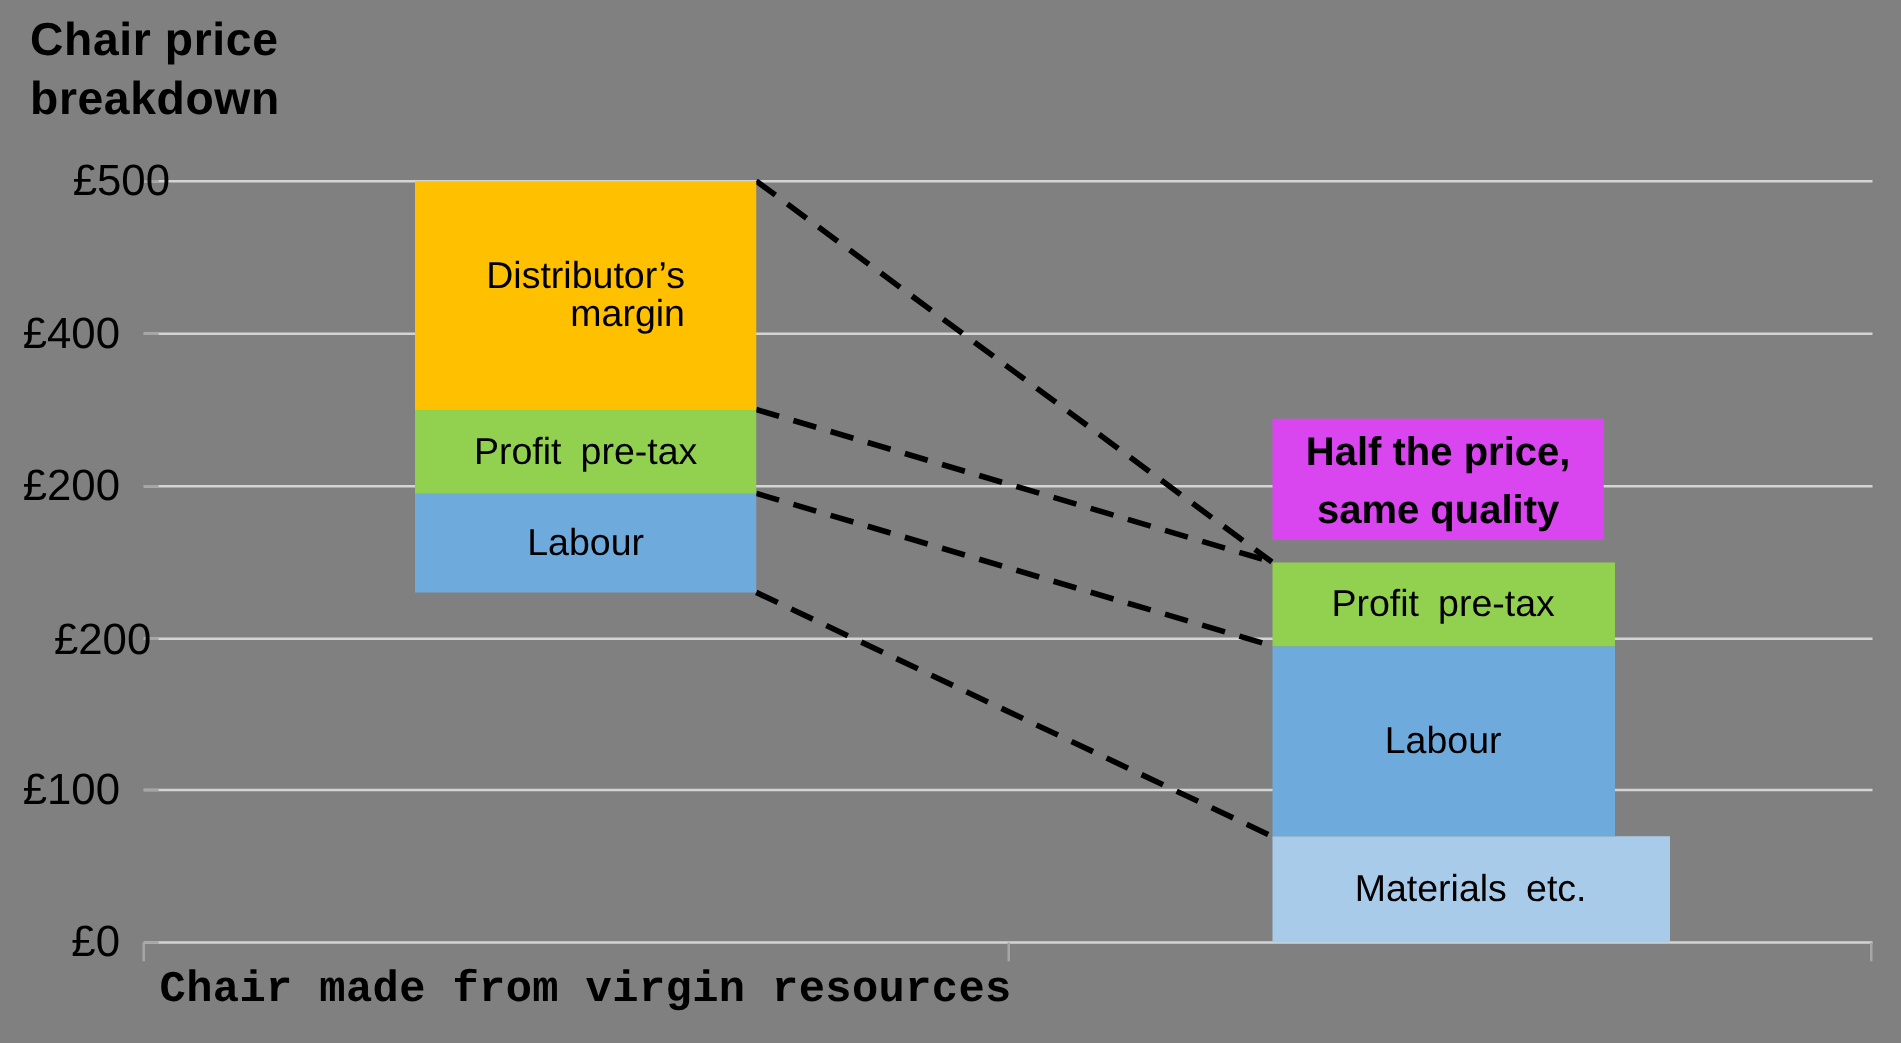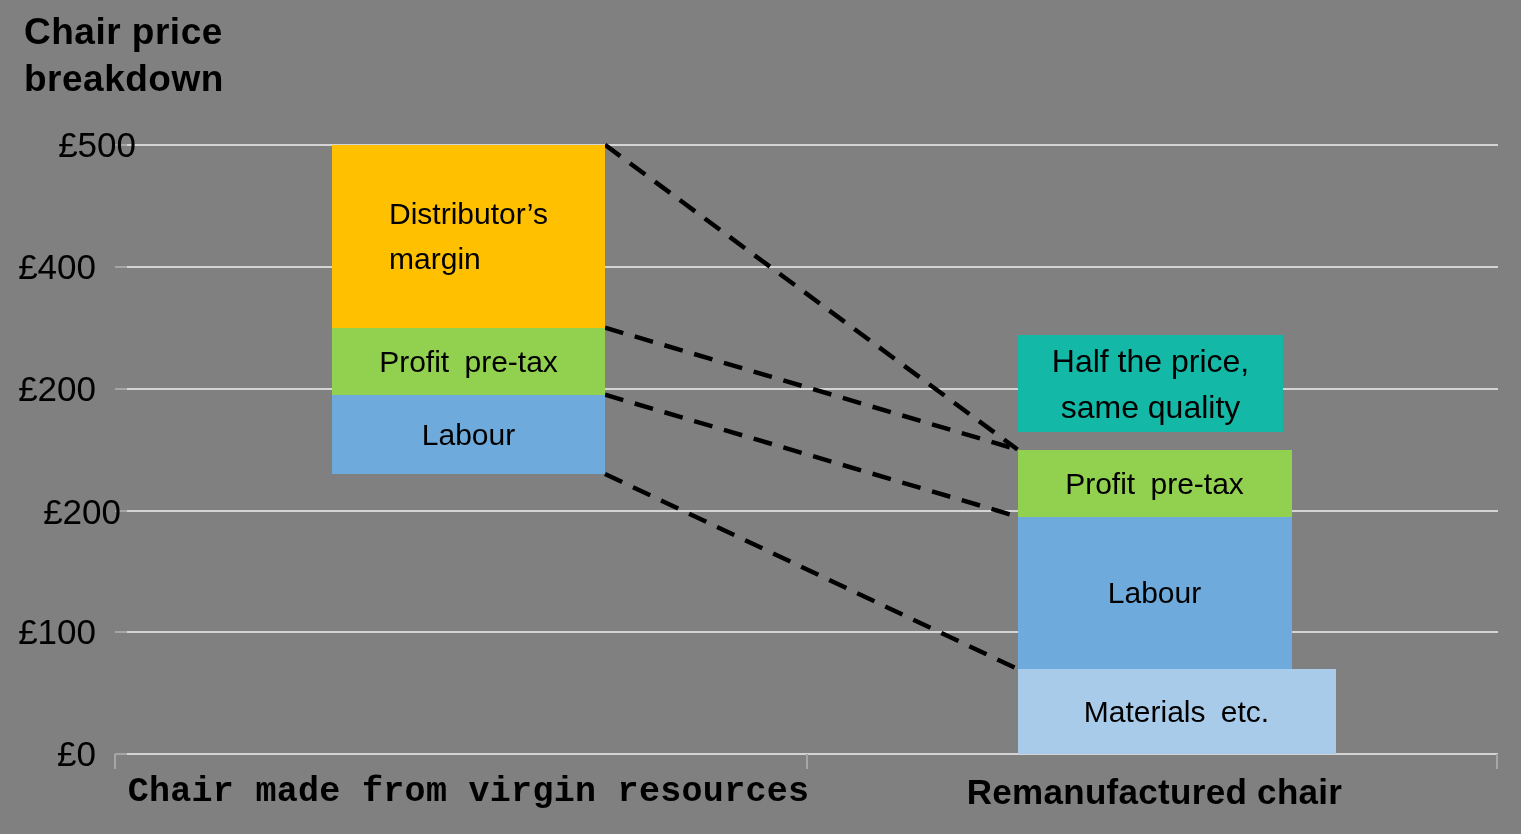--- a/index.html
+++ b/index.html
@@ -15,32 +15,32 @@
   }
   .gridline{position:absolute;height:2px;}
   .gridtick{position:absolute;height:2px;width:12px;}
   .cattick{position:absolute;width:2px;height:15px;}
   .ylab{
     position:absolute;left:0;width:96px;text-align:right;
     font-size:35px;line-height:44px;height:44px;
   }
   .seg{position:absolute;display:flex;align-items:center;justify-content:center;}
   .seg-label{
-    font-size:30px;line-height:45px;text-align:left;
+    font-size:30px;line-height:31px;text-align:right;
     white-space:pre-line;word-spacing:7px;
   }
   .xlab{
     position:absolute;transform:translateX(-50%);
     font-size:35px;font-weight:bold;white-space:nowrap;letter-spacing:0.3px;
   }
   .connectors{position:absolute;left:0;top:0;}
   .annotation{
     position:absolute;left:1018px;top:335px;width:265px;height:97px;
-    background:#14b8a6;display:flex;align-items:center;justify-content:center;
-    text-align:center;font-size:32px;line-height:46px;font-weight:normal;
+    background:#d946ef;display:flex;align-items:center;justify-content:center;
+    text-align:center;font-size:32px;line-height:46px;font-weight:bold;
     white-space:pre-line;z-index:5;
   }
 </style>
 </head>
 <body>
 
 <div class="stage" id="stage">
   <h1 class="title">Chair price
 breakdown</h1>
   <div class="annotation">Half the price,
@@ -85,14 +85,13 @@
     <div class="xlab" style="left: 468.5px; top: 772px; font-family: Liberation Mono, monospace;">Chair made from virgin resources</div>
     <div class="seg" style="left: 1017.5px; top: 668.97px; width: 318px; height: 85.33px; background: rgb(169, 203, 234);">
       <div class="seg-label">Materials etc.</div>
     </div>
     <div class="seg" style="left: 1017.5px; top: 516.595px; width: 274px; height: 152.375px; background: rgb(111, 170, 220);">
       <div class="seg-label">Labour</div>
     </div>
     <div class="seg" style="left: 1017.5px; top: 449.55px; width: 274px; height: 67.045px; background: rgb(146, 208, 79);">
       <div class="seg-label">Profit pre-tax</div>
     </div>
-    <div class="xlab" style="left: 1154.5px; top: 772px;">Remanufactured chair</div>
   </div>
 
 </body></html>

